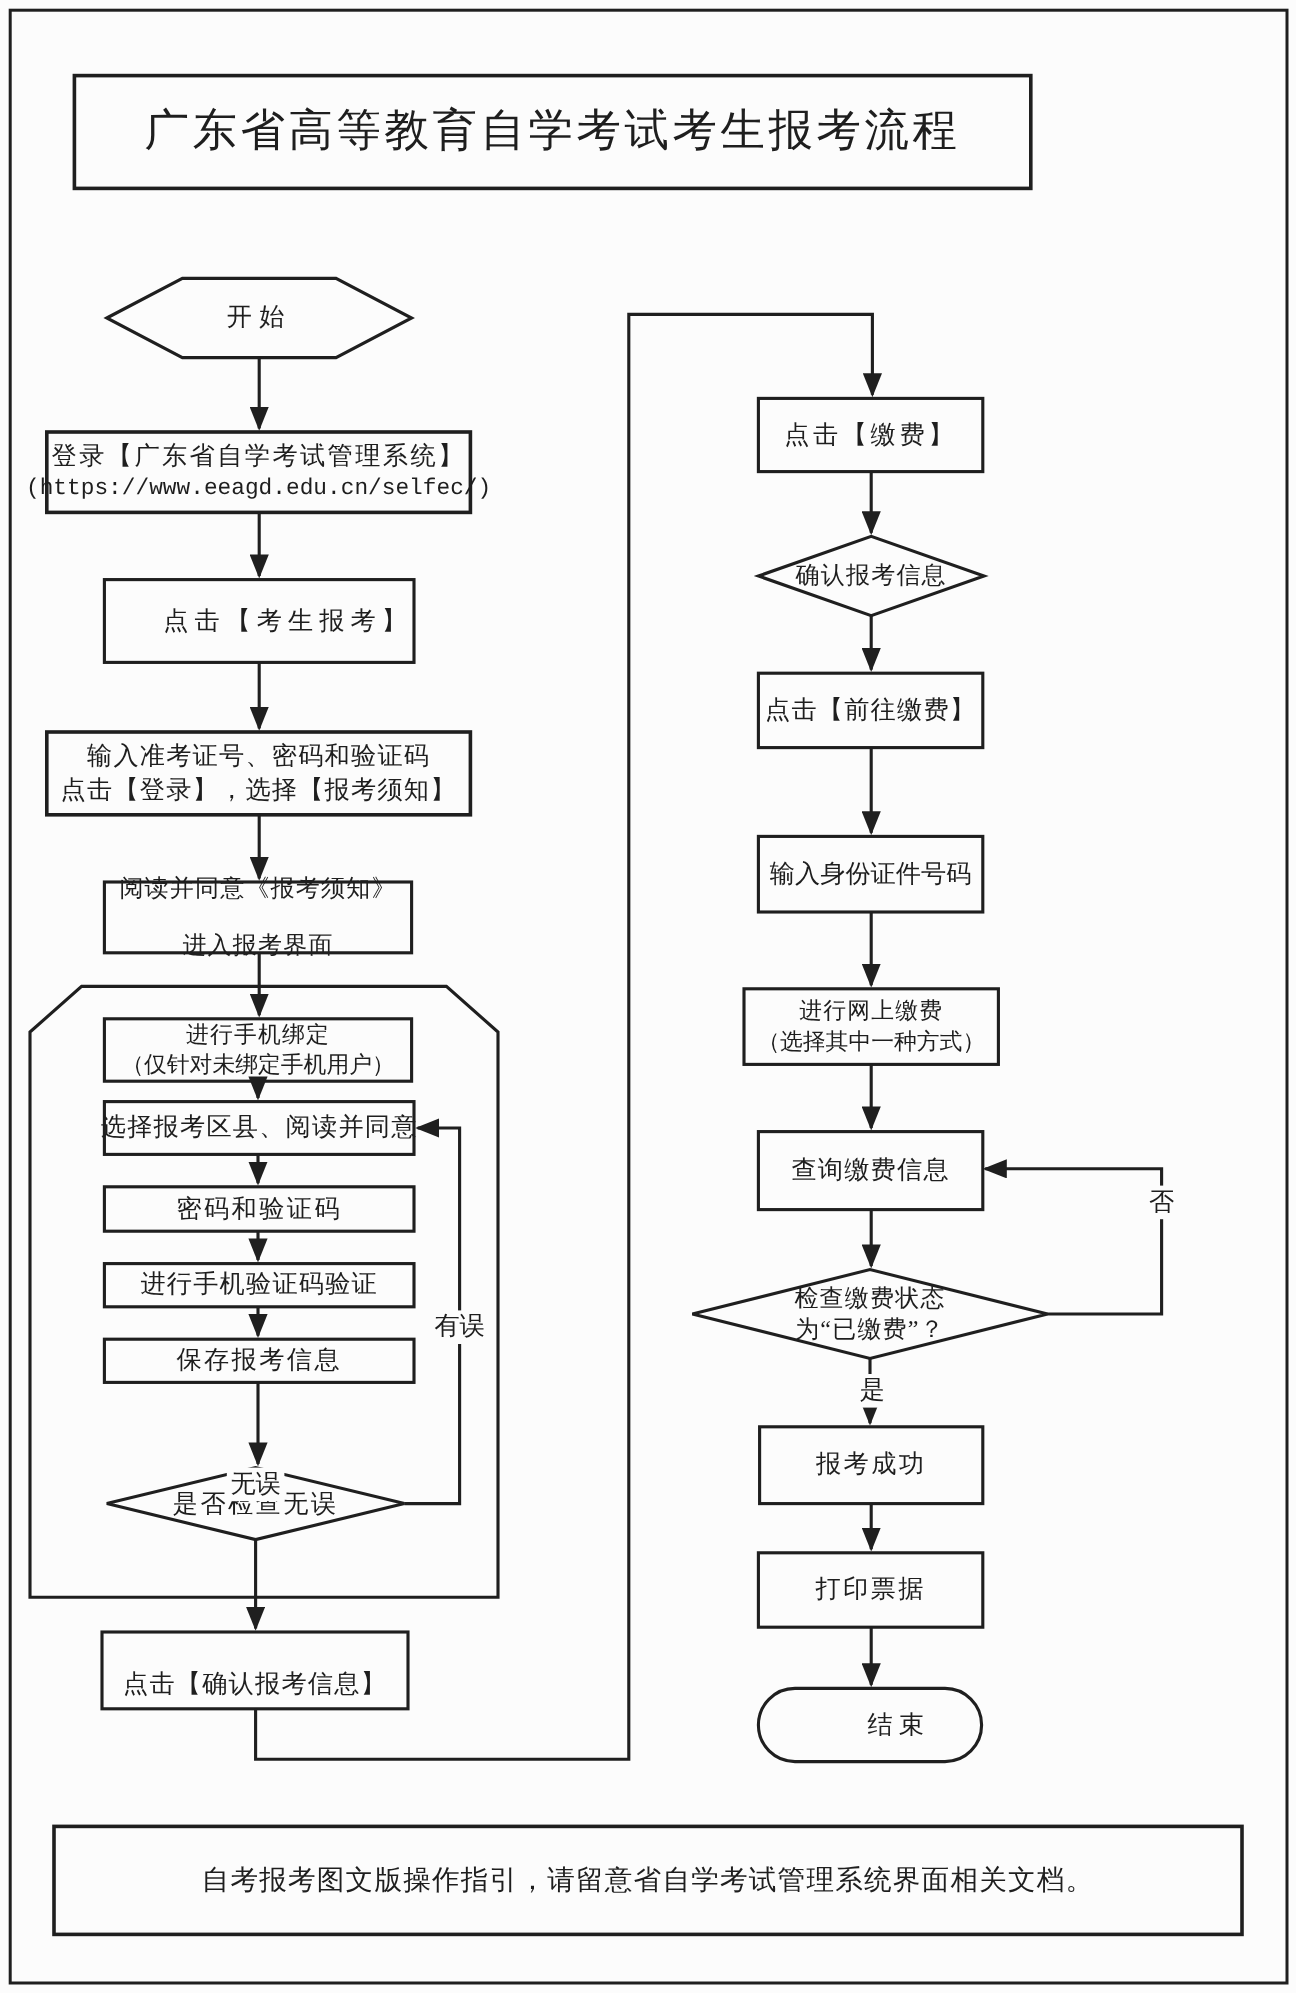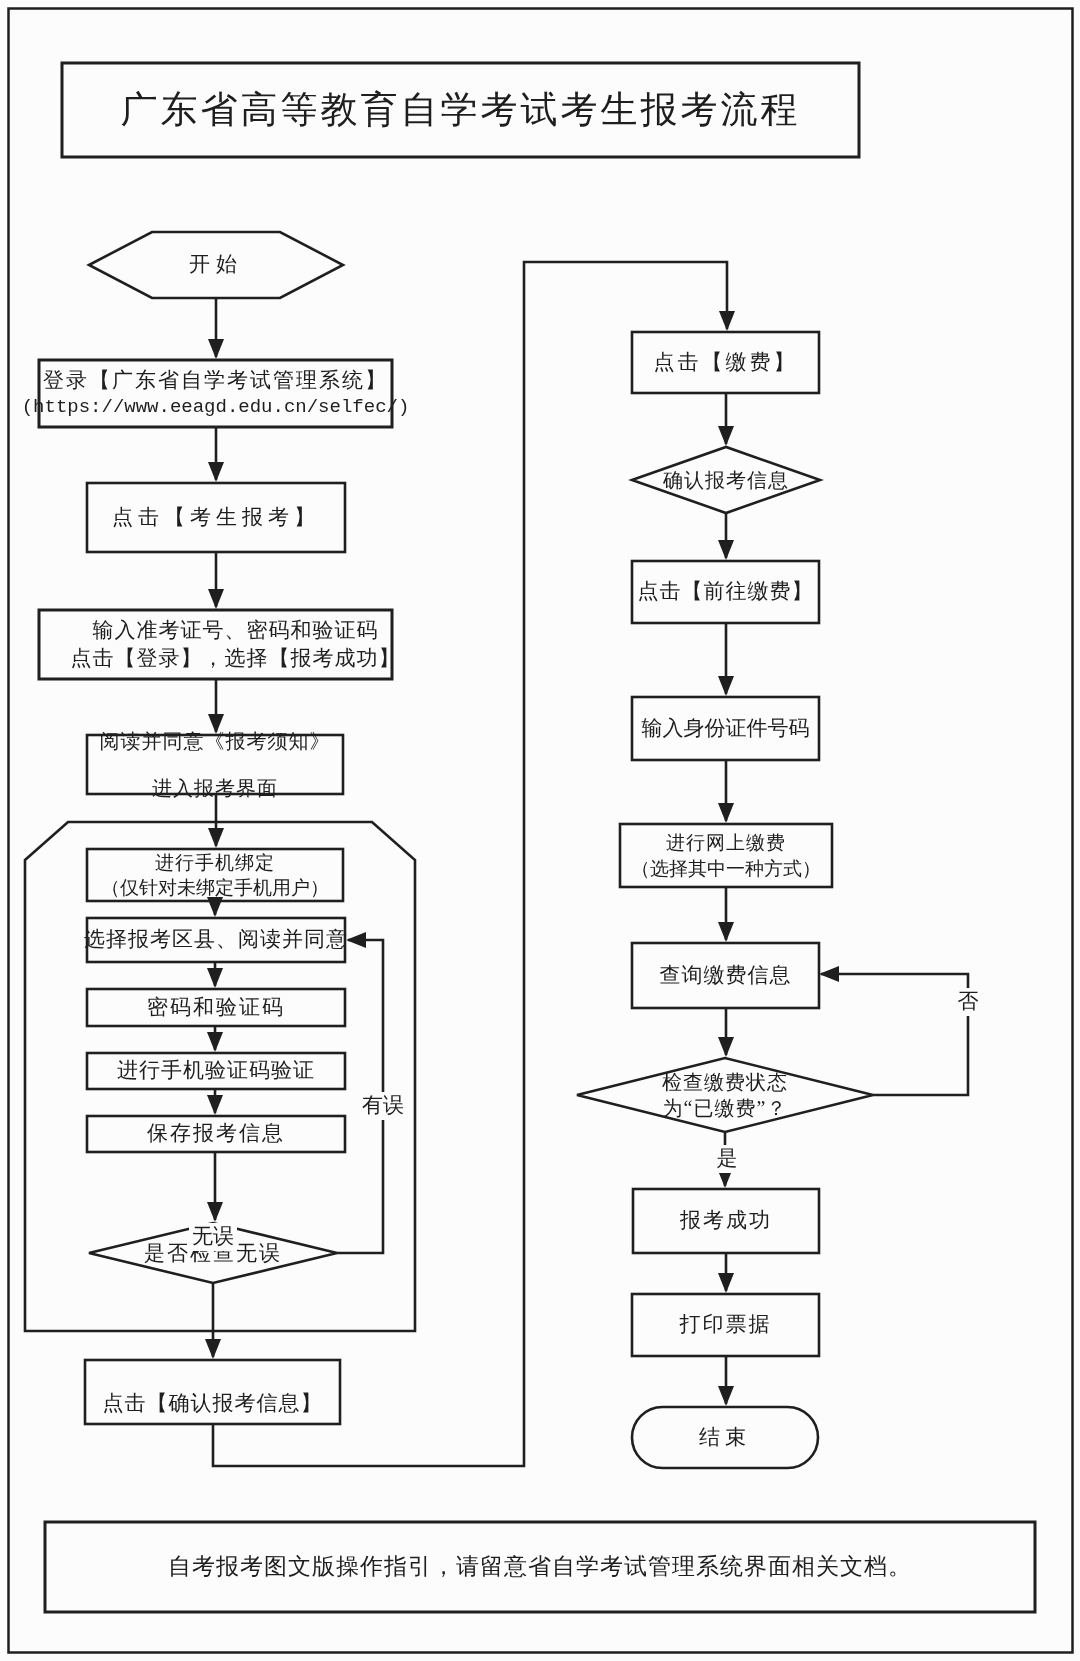--- a/index.html
+++ b/index.html
@@ -20,21 +20,21 @@
     white-space:nowrap;
   }
   .lbl .ln{display:block;}
   .title{font-size:37px;letter-spacing:3px;}
   .fs21{font-size:21px;}
   .fs20{font-size:20px;}
   .fs19{font-size:19px;}
   .ls1{letter-spacing:1px;}
   .ls2{letter-spacing:2px;}
   .ls3{letter-spacing:3px;}
-  .ls5{letter-spacing:5px;}
+  .ls5{letter-spacing:5px;padding-left:24px;}
   .ls6{letter-spacing:6px;}
   .mono{font-family:"Liberation Mono","DejaVu Sans Mono",monospace;font-size:19px;letter-spacing:0;}
   .tag{background:#fcfcfc;padding:0 3px;}
   .note{font-size:23px;letter-spacing:1px;}
 </style>
 </head>
 <body>
 
 <div class="page">
 
@@ -112,23 +112,23 @@
 
   <div class="lbl fs21 ls6" style="left:89px;top:232px;width:254px;height:66px;">开始</div>
 
   <div class="lbl" style="left:39px;top:360px;width:353px;height:67px;">
     <span class="ln fs21 ls2">登录【广东省自学考试管理系统】</span>
     <span class="ln mono">(https://www.eeagd.edu.cn/selfec/)</span>
   </div>
 
   <div class="lbl fs21 ls5" style="left:87px;top:483px;width:258px;height:69px;">点击【考生报考】</div>
 
-  <div class="lbl" style="left:39px;top:610px;width:353px;height:69px;padding-left:20px;">
+  <div class="lbl" style="left:39px;top:610px;width:353px;height:69px;">
     <span class="ln fs21 ls1">输入准考证号、密码和验证码</span>
-    <span class="ln fs21 ls1">点击【登录】，选择【报考成功】</span>
+    <span class="ln fs21 ls1">点击【登录】，选择【报考须知】</span>
   </div>
 
   <div class="lbl" style="left:87px;top:735px;width:256px;height:59px;gap:20px;">
     <span class="ln fs20 ls1">阅读并同意《报考须知》</span>
     <span class="ln fs20 ls1">进入报考界面</span>
   </div>
 
   <div class="lbl" style="left:87px;top:849px;width:256px;height:52px;">
     <span class="ln fs19 ls1">进行手机绑定</span>
     <span class="ln fs19">（仅针对未绑定手机用户）</span>

